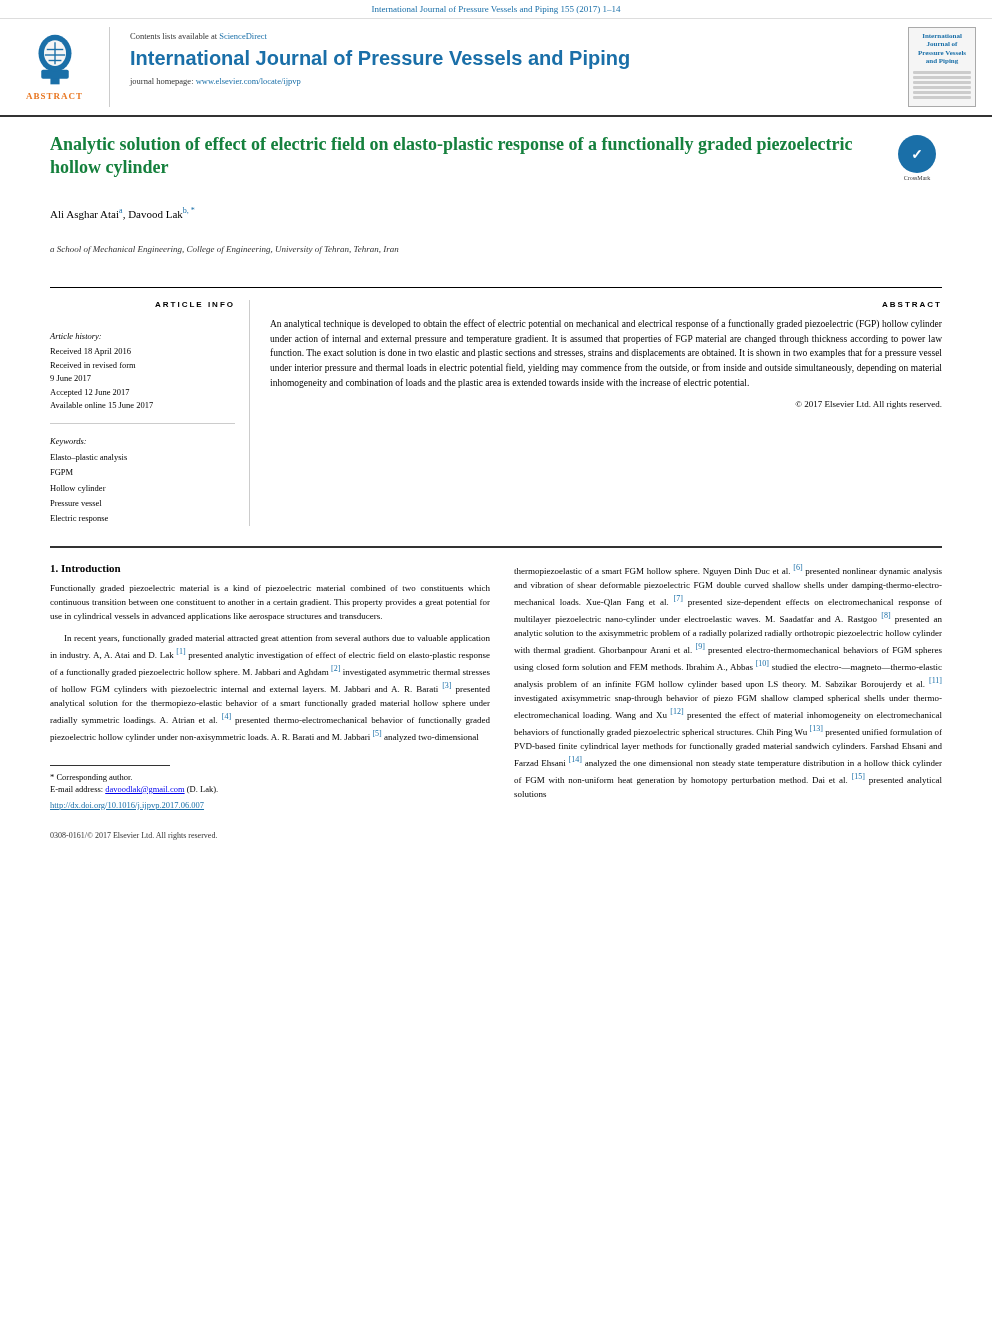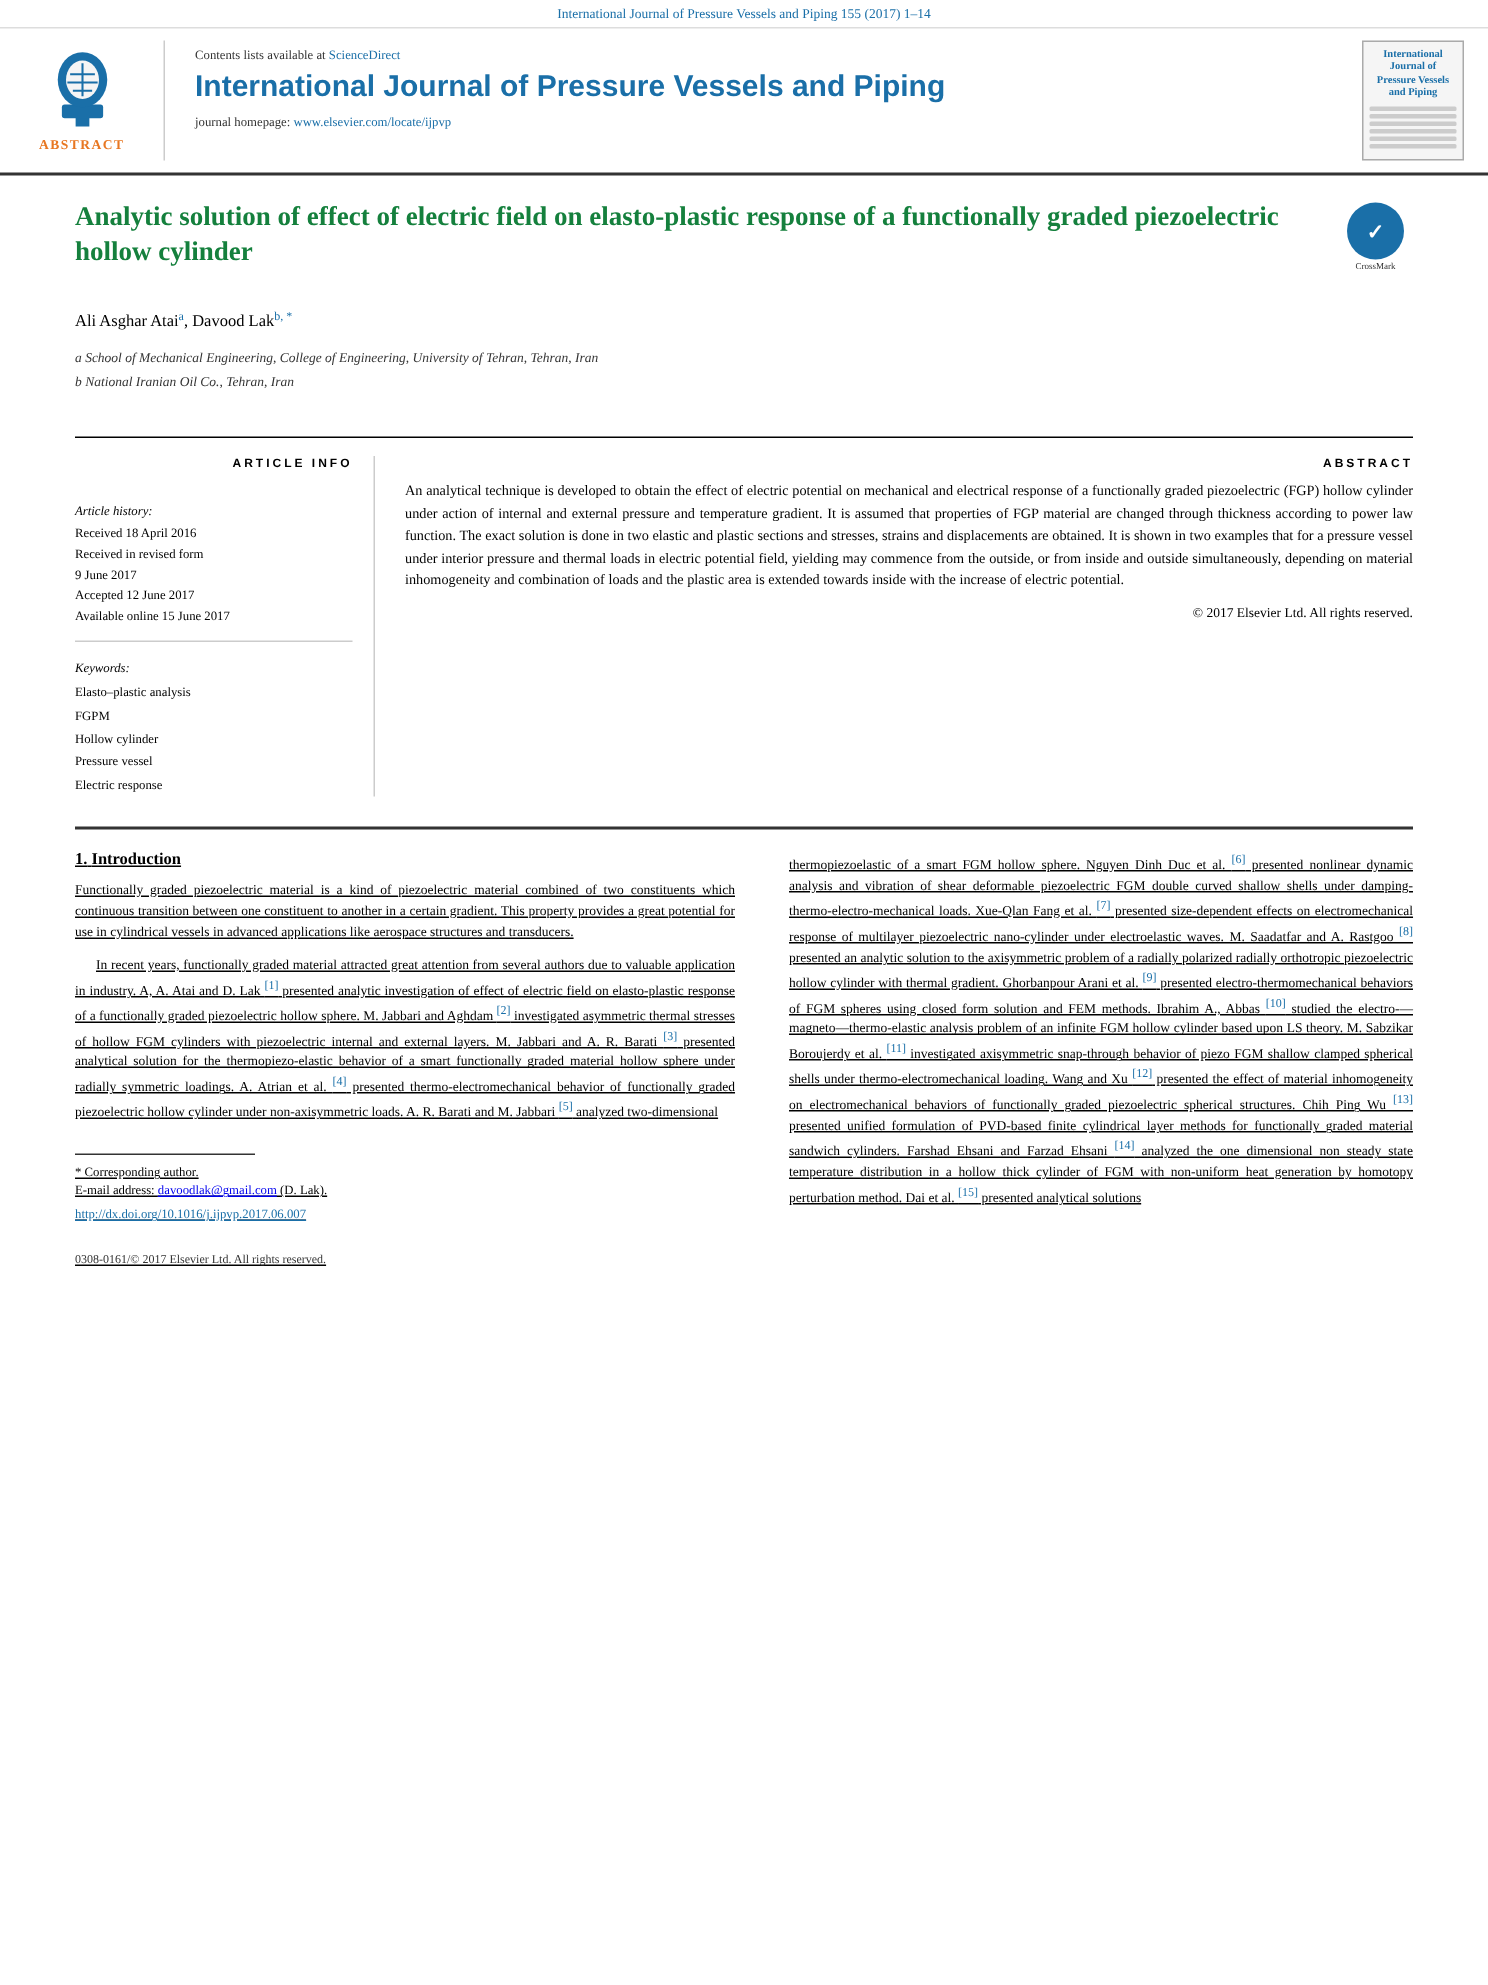--- a/index.html
+++ b/index.html
@@ -169,21 +169,21 @@
     }
 
     .crossmark-text {
       font-size: 6px;
       color: #333;
       margin-top: 2px;
     }
 
     .authors {
       font-size: 11px;
-      margin-bottom: 12px;
+      margin-bottom: 24px;
       color: #000;
     }
 
     .authors sup {
       font-size: 8px;
       color: #1a6fa8;
     }
 
     .affiliations {
       font-size: 9px;
@@ -272,22 +272,21 @@
     }
 
     .divider {
       border: none;
       border-top: 2px solid #333;
       margin: 20px 0 14px 0;
     }
 
     .intro-section {
       display: flex;
-      gap: 36px;
-      text-decoration: underline;
+      gap: 24px;
     }
 
     .intro-left {
       width: 440px;
       min-width: 440px;
     }
 
     .intro-right {
       flex: 1;
     }
@@ -406,21 +405,20 @@
       <div class="crossmark-text">CrossMark</div>
     </div>
   </div>
 
   <div class="authors">
     <span>Ali Asghar Atai</span><sup>a</sup><span>, Davood Lak</span><sup>b, *</sup>
   </div>
 
   <div class="affiliations">
     <div class="affiliation-line">a School of Mechanical Engineering, College of Engineering, University of Tehran, Tehran, Iran</div>
-    <div class="affiliation-line">b National Iranian Oil Co., Tehran, Iran</div>
   </div>
 
   <div class="two-col">
 
     <div class="left-col">
       <div class="section-header">ARTICLE INFO</div>
 
       <div class="article-history">
         <div class="history-title">Article history:</div>
         <div class="history-line">Received 18 April 2016</div>

